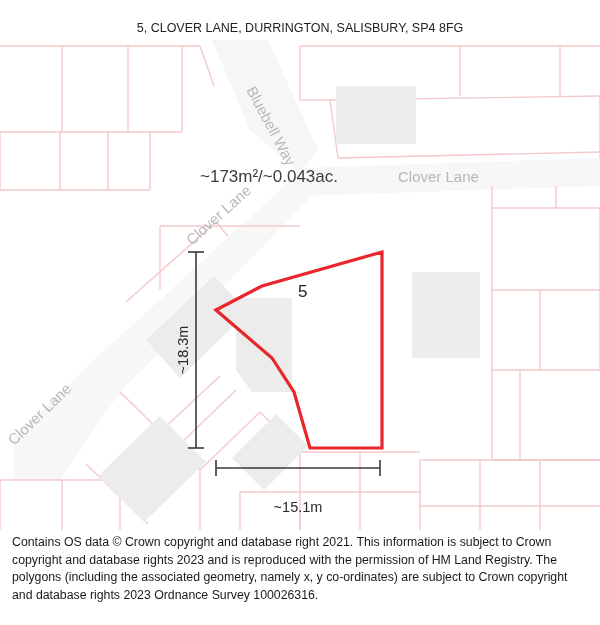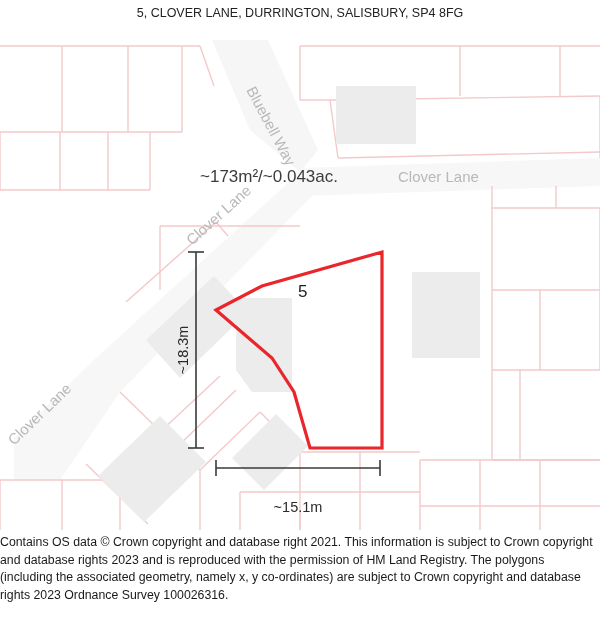--- a/index.html
+++ b/index.html
@@ -20,21 +20,21 @@
     height: 625px;
   }
   
   .header {
     position: absolute;
     top: 0;
     left: 0;
     width: 600px;
     height: 40px;
     text-align: center;
-    padding-top: 5px;
+    padding-top: 20px;
     box-sizing: border-box;
   }
   .header .title {
     font-size: 12.5px;
     color: #222;
     line-height: 16px;
   }
   .header .subtitle {
     font-size: 12px;
     color: #333;
@@ -52,21 +52,21 @@
   }
   .map svg {
     display: block;
   }
   
   .footer {
     position: absolute;
     top: 534px;
     left: 0;
     width: 600px;
-    padding: 0 0;
+    padding: 0 12px;
     box-sizing: border-box;
     font-size: 12.3px;
     line-height: 17.5px;
     color: #1a1a1a;
   }
   .road-label {
     font-size: 15px;
     fill: #b8b8b8;
     font-family: "Liberation Sans", sans-serif;
   }

